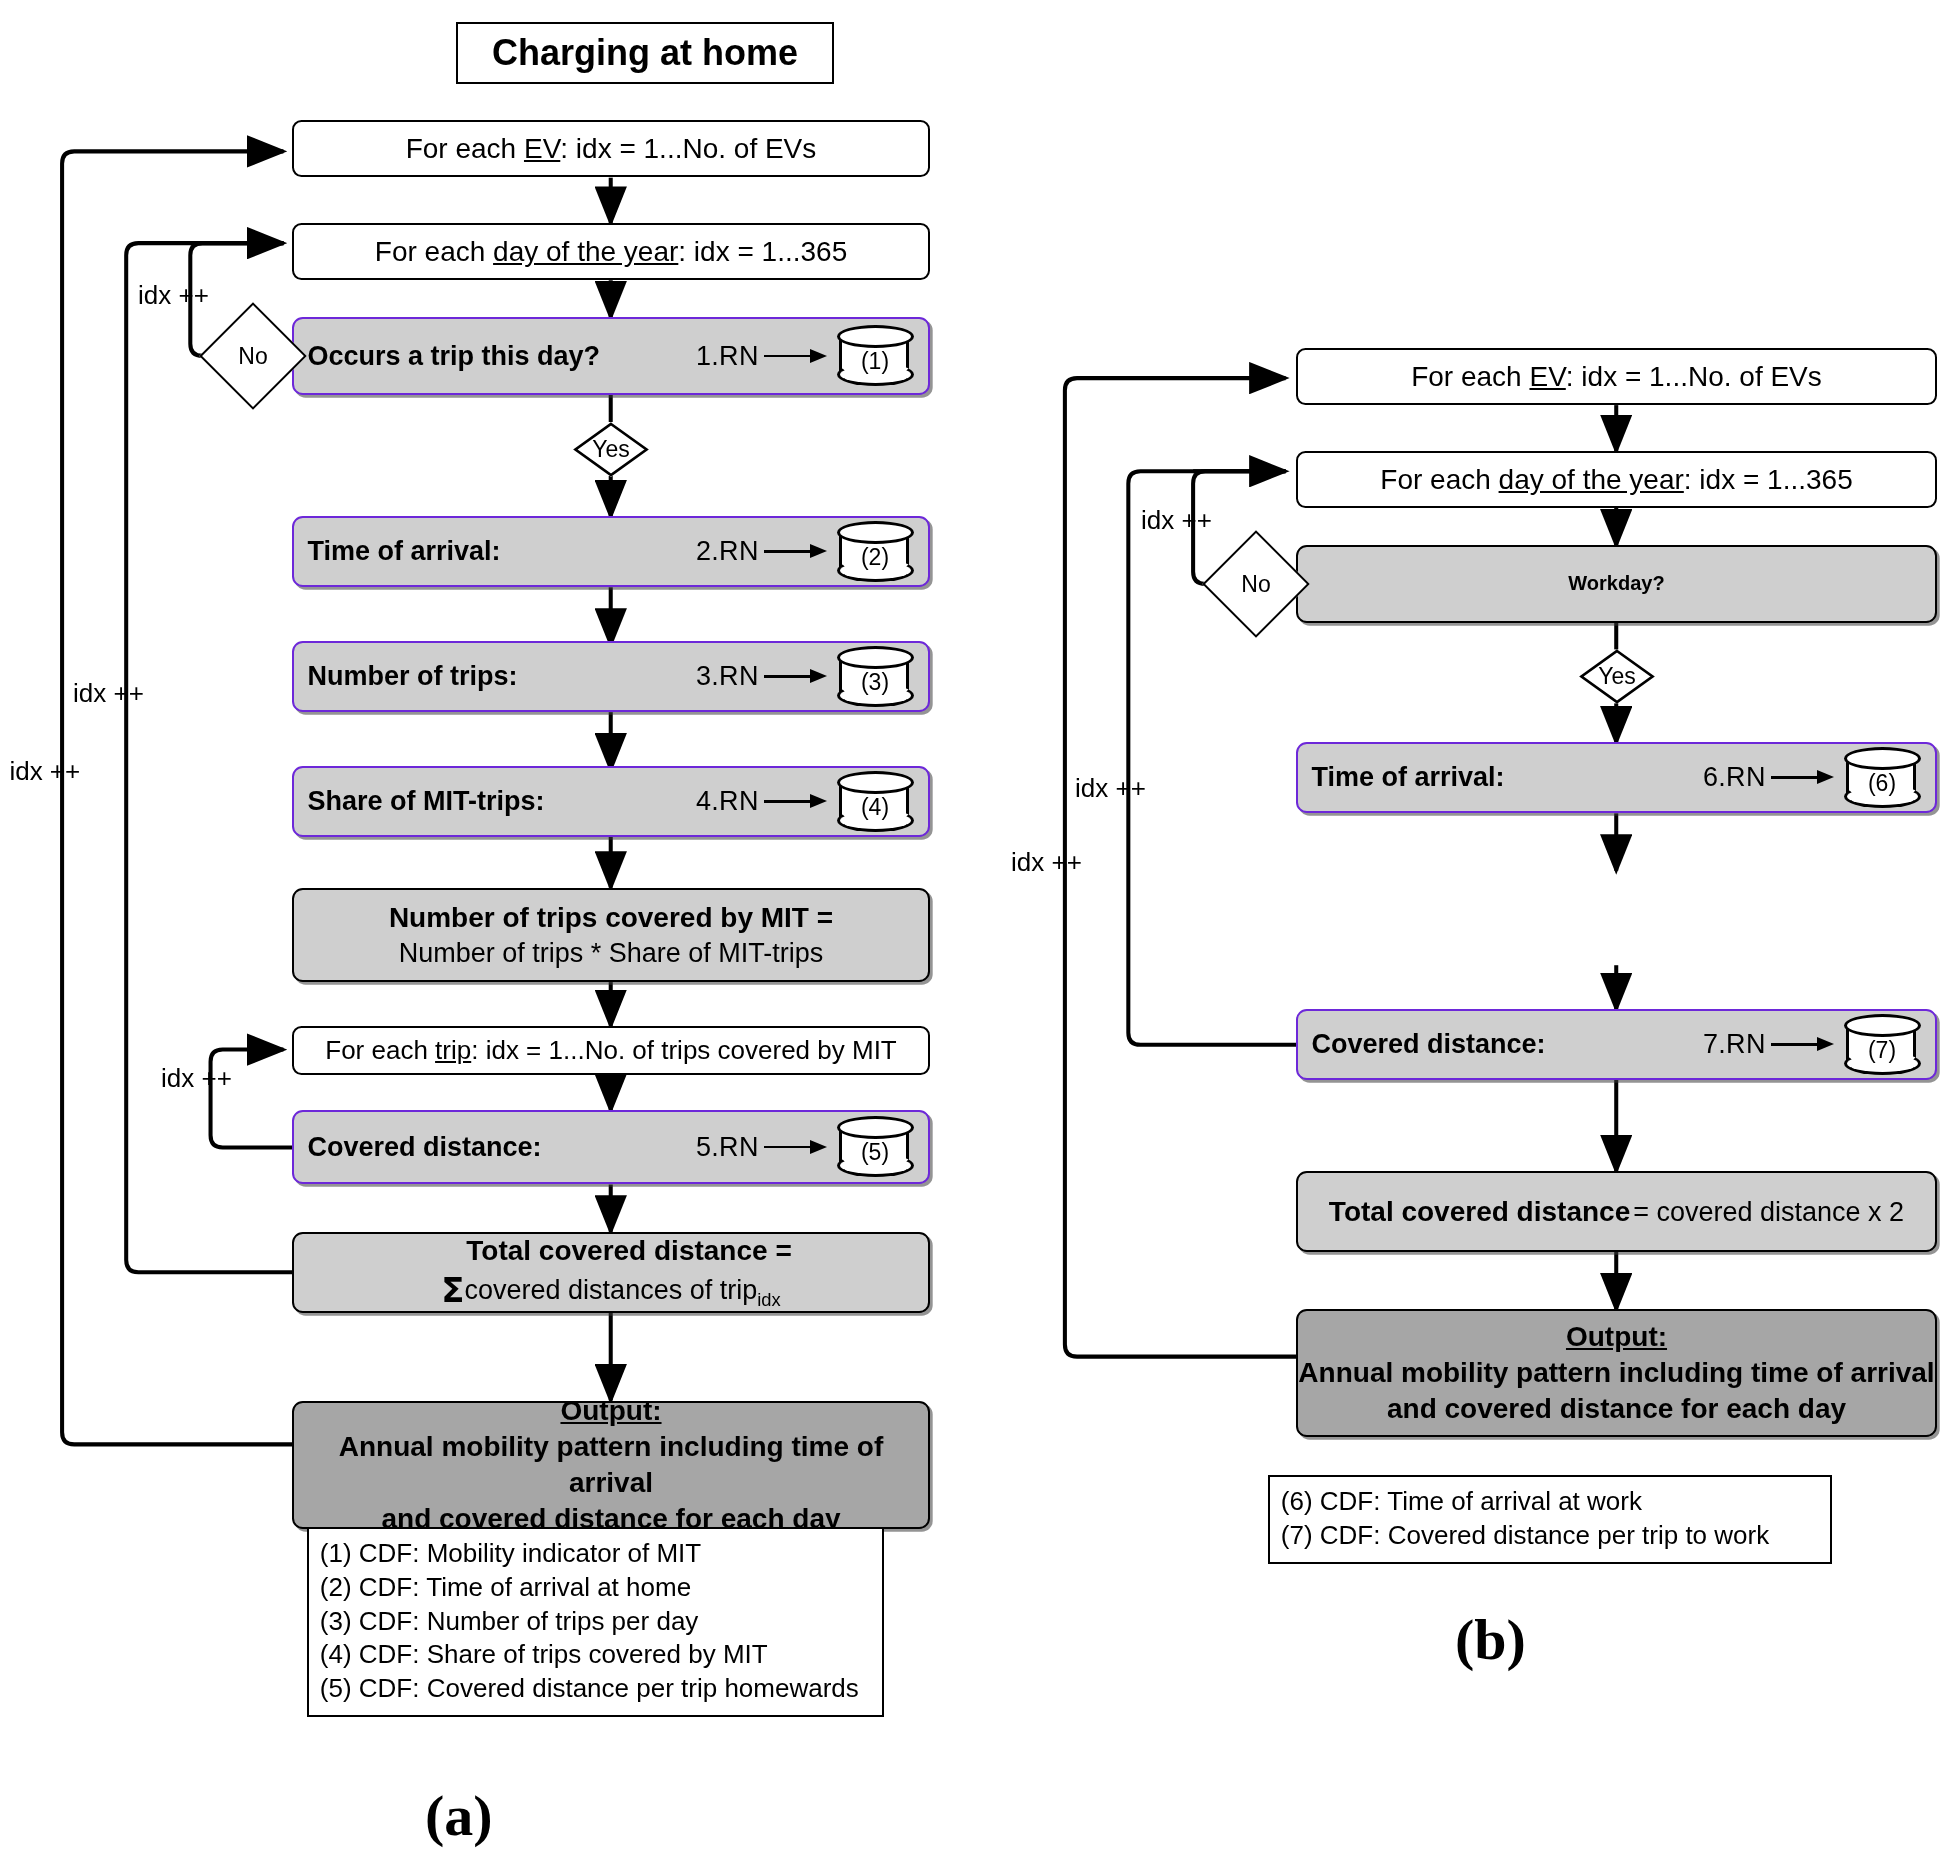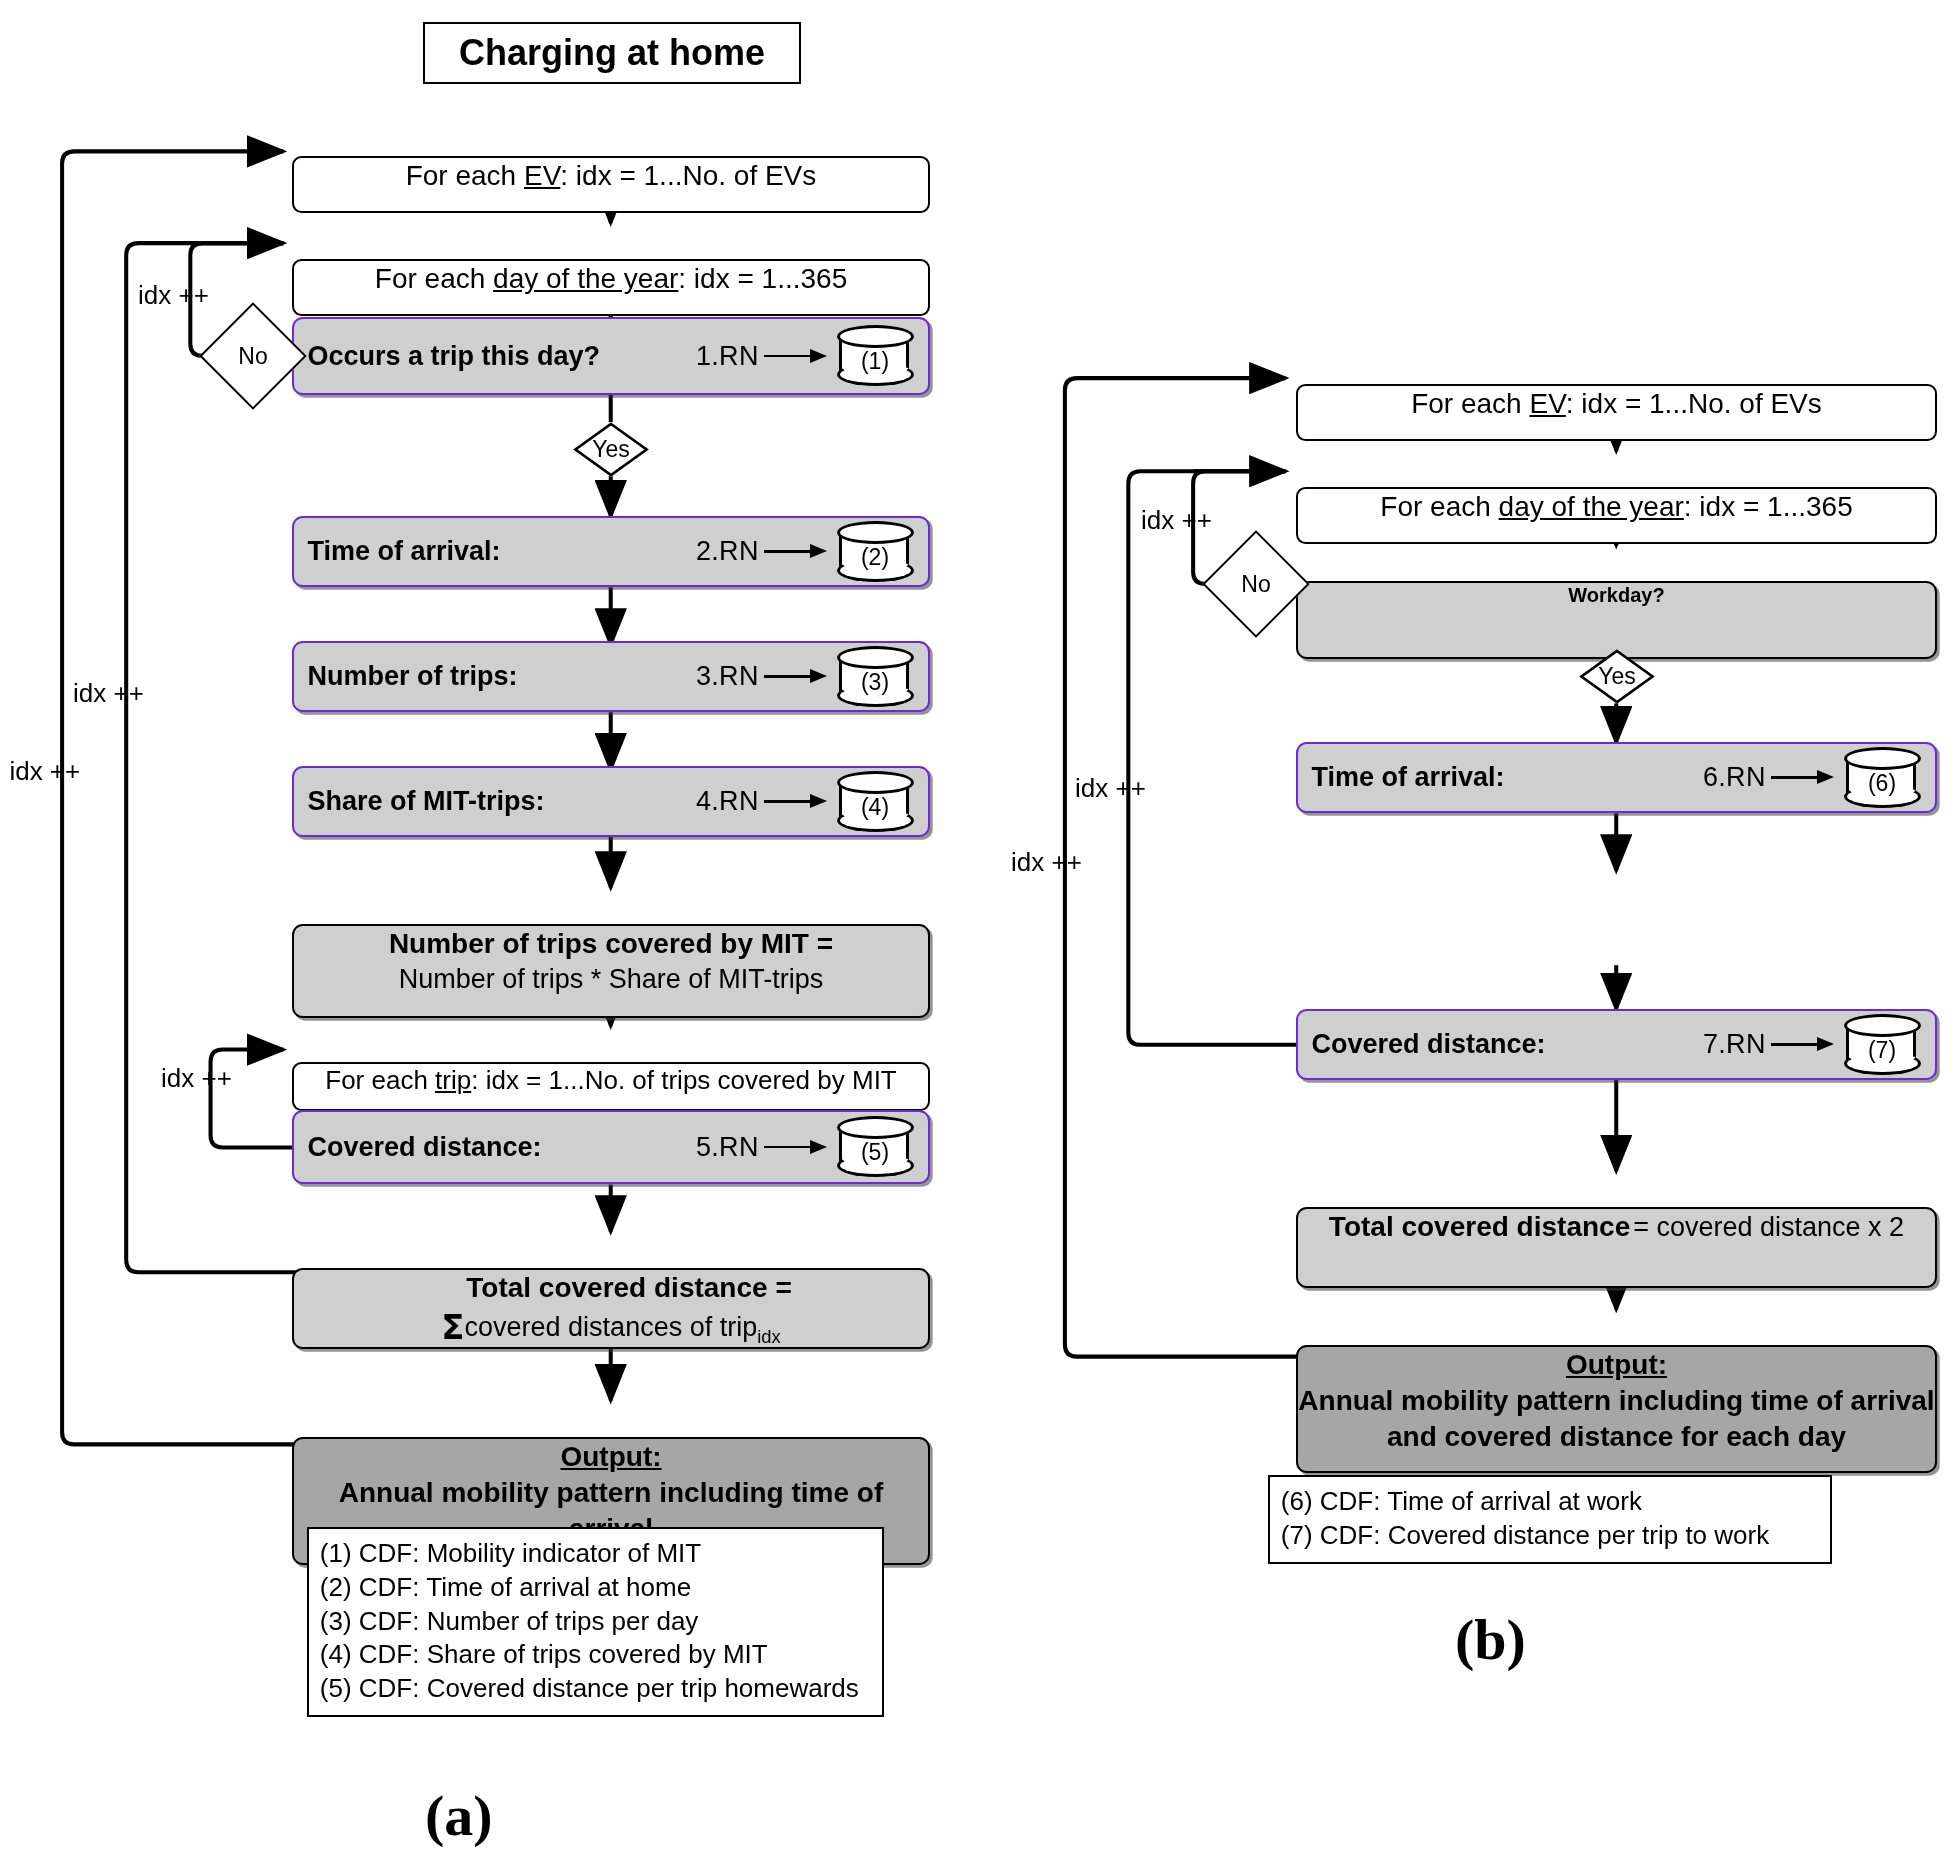--- a/index.html
+++ b/index.html
@@ -8,24 +8,23 @@
     width:1955px;height:1867px;position:relative;overflow:hidden;
     color:#000;
   }
   .canvas{position:absolute;inset:0;}
   svg.wires{position:absolute;left:0;top:0;width:1955px;height:1867px;pointer-events:none;}
 
   
   .node{
     position:absolute;box-sizing:border-box;
     border:2px solid #000;border-radius:10.8px;
-    display:flex;
+    display:flex;align-items:center;
     background:#ffffff;
     box-shadow:2.7px 2.7px 0 rgba(60,60,60,.55);
-    margin-top:36px;
   }
   .node.grey{background:#cfcfcf;}
   .node.dark{background:#a6a6a6;}
   .node.plain{box-shadow:none;border-radius:9.4px;}
   .node .txt{width:100%;text-align:center;line-height:1.28;}
   .loop-lbl{font-size:26px;font-weight:400;}
   .node.grey .txt,.node.dark .txt{font-weight:bold;}
 
   
   .rowbox{position:absolute;box-sizing:border-box;
@@ -53,21 +52,21 @@
 
   
   .dia{position:absolute;display:flex;align-items:center;justify-content:center;}
   .dia .shape{position:absolute;inset:0;background:#fff;border:2px solid #000;
      transform:rotate(45deg);box-sizing:border-box;}
   .dia .t{position:relative;font-size:23px;z-index:2;}
 
   
   .title{position:absolute;border:2px solid #000;background:#fff;
      display:flex;align-items:center;justify-content:center;
-     font-size:36px;font-weight:bold;box-sizing:border-box;}
+     font-size:36px;font-weight:bold;box-sizing:border-box;margin-left:33px;}
 
   
   .legend{position:absolute;border:2px solid #000;background:#fff;box-sizing:border-box;
      padding:8px 10.8px 9.4px 10.8px;}
   .legend div{font-size:26px;line-height:1.30;white-space:nowrap;}
 
   
   .panel-letter{position:absolute;font-family:"Liberation Serif", serif;
      font-size:58px;font-weight:bold;}
 

